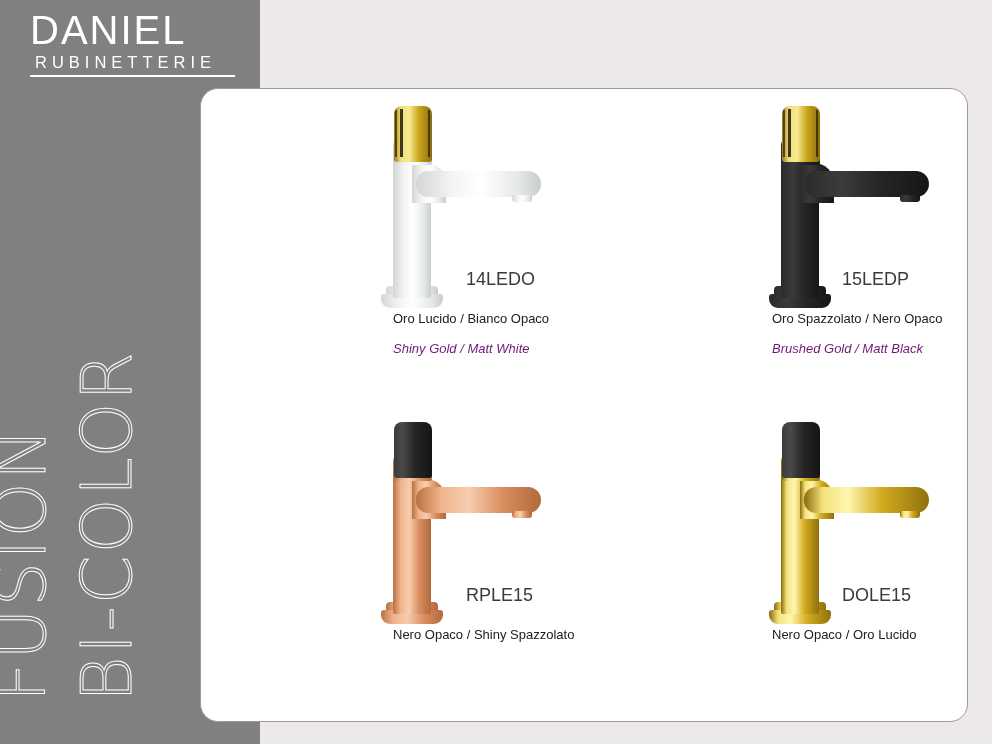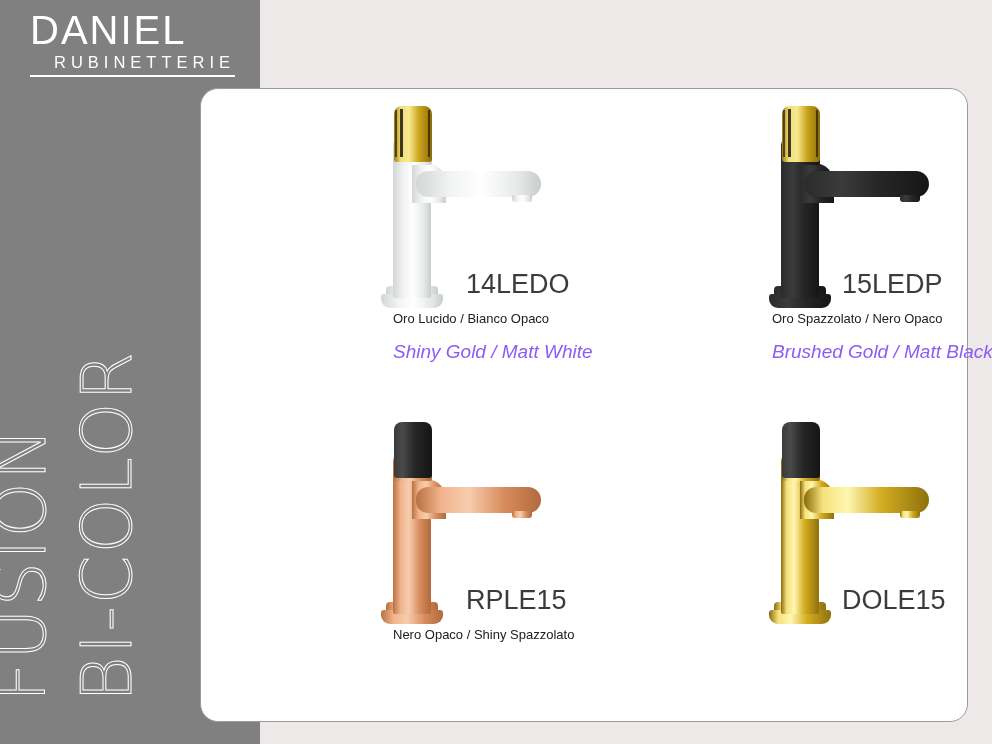--- a/index.html
+++ b/index.html
@@ -38,21 +38,21 @@
     letter-spacing: 2px;
     font-weight: 400;
     line-height: 44px;
     text-align: left;
     white-space: nowrap;
   }
   #brand-sub {
     font-size: 16.5px;
     letter-spacing: 5.0px;
     line-height: 20px;
-    text-align: right;
+    text-align: left;
     padding-left: 5px;
     white-space: nowrap;
   }
   #brand-rule {
     height: 2px;
     background: #ffffff;
     margin: 3px 0 2px 0;
     width: 100%;
   }
   #brand-city {
@@ -226,43 +226,43 @@
   .m-copper { background: linear-gradient(to right,#b9713f 0%,#f0b38c 20%,#f7cdae 42%,#d98d5e 70%,#b06a3c 100%); }
   .m-gold   { background: linear-gradient(to right,#9d7a10 0%,#f3df7a 18%,#f7e98f 40%,#caa41c 66%,#8d6d0c 100%); }
   .m-shinygold { background: linear-gradient(to right,#8a6a0a 0%,#f5e27c 15%,#fff6b0 35%,#d3ac20 62%,#8f700d 100%); }
   .m-black-cap { background: linear-gradient(to right,#3a3a3a 0%,#4a4a4a 22%,#262626 55%,#151515 100%); }
 
   
   .product-code {
     position: absolute;
     left: 265px;
     top: 180px;
-    font-size: 27px;
+    font-size: 18px;
     color: #3b3b3b;
     font-family: "Liberation Sans", sans-serif;
     letter-spacing: 0px;
     white-space: nowrap;
   }
   .product-cell:nth-child(2) .product-code,
   .product-cell:nth-child(4) .product-code { left: 258px; }
 
   .product-desc-it {
     position: absolute;
     left: 192px;
     top: 222px;
     font-size: 13px;
     color: #202020;
     white-space: nowrap;
   }
   .product-desc-en {
     position: absolute;
     left: 192px;
     top: 252px;
-    font-size: 19px;
-    color: #8b5cf6;
+    font-size: 13px;
+    color: #701a75;
     font-style: italic;
     white-space: nowrap;
   }
   .product-cell:nth-child(2) .product-desc-it,
   .product-cell:nth-child(2) .product-desc-en,
   .product-cell:nth-child(4) .product-desc-it,
   .product-cell:nth-child(4) .product-desc-en { left: 188px; }
 </style>
 </head>
 <body>
@@ -339,16 +339,17 @@
       <div class="faucet">
         <div class="fc-base m-shinygold"></div>
         <div class="fc-column m-shinygold"></div>
         <div class="fc-joint m-shinygold"></div>
         <div class="fc-spout m-shinygold"></div>
         <div class="fc-aerator m-shinygold"></div>
         <div class="fc-collar m-shinygold"></div>
         <div class="fc-cap m-black-cap"></div>
       </div>
       <div class="product-code">DOLE15</div>
+      <div class="product-desc-it">Nero Opaco / Oro Lucido</div>
     </div>
 
   </div>
 </div>
 
 </body></html>

